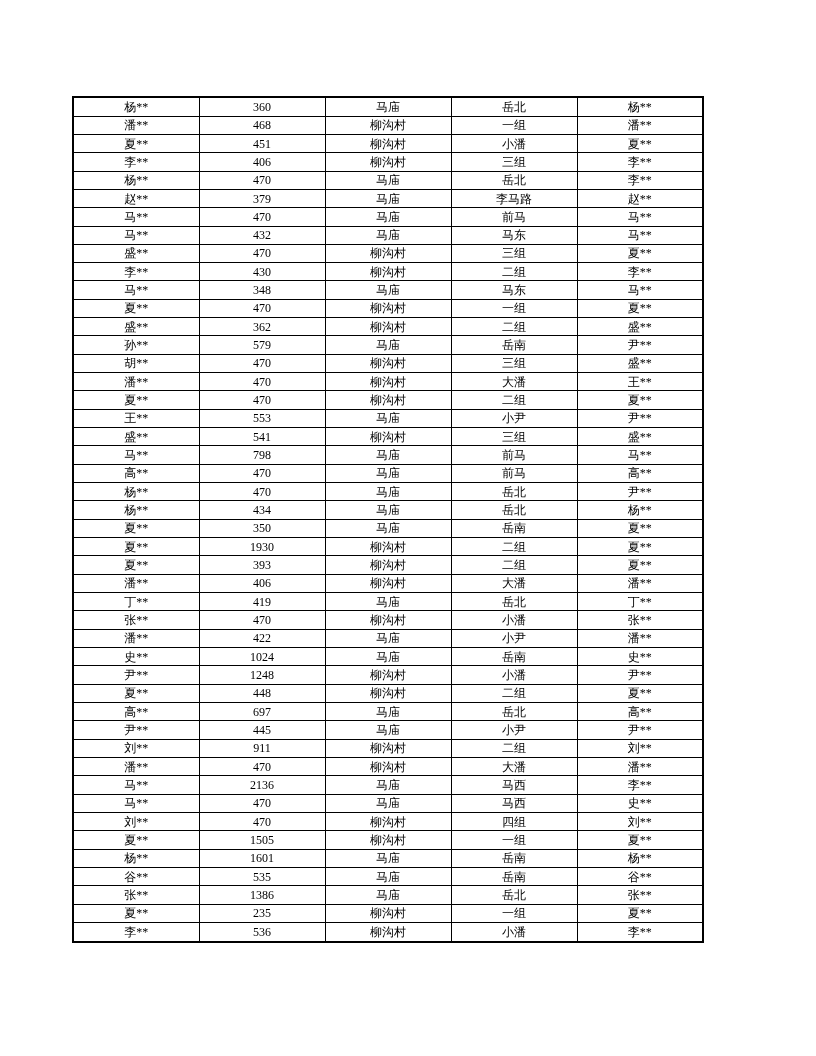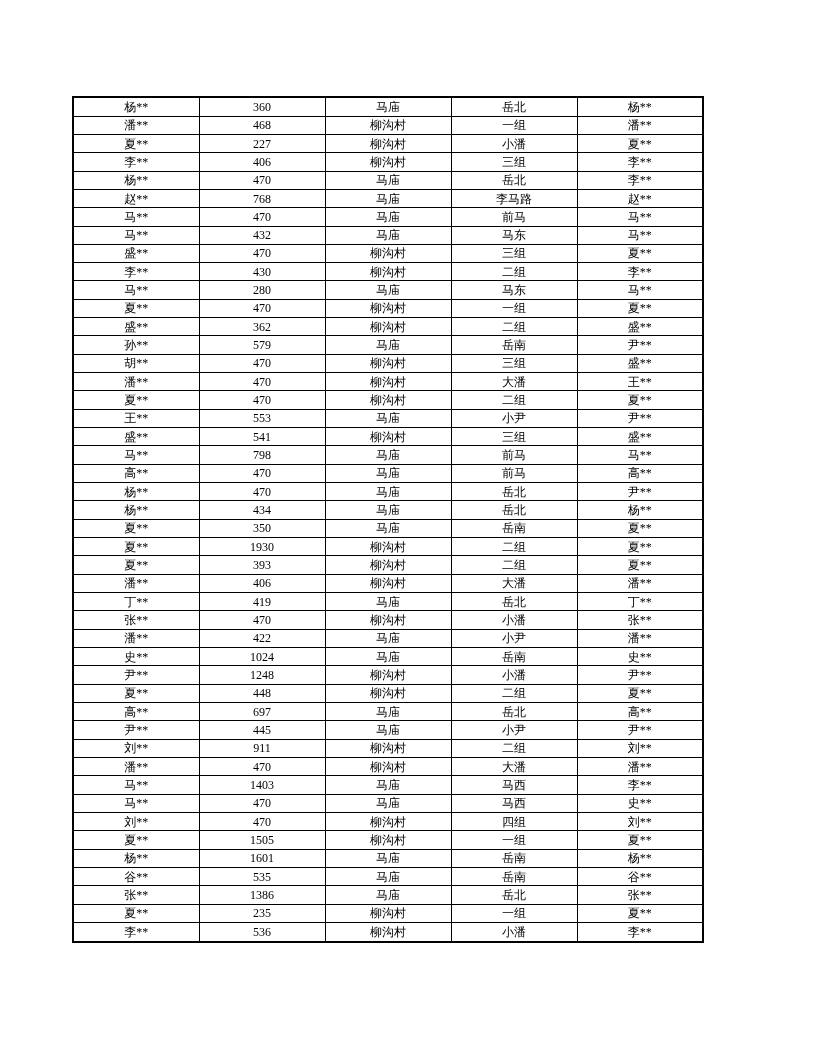--- a/index.html
+++ b/index.html
@@ -53,42 +53,42 @@
         </tr>
         <tr>
           <td>潘**</td>
           <td>468</td>
           <td>柳沟村</td>
           <td>一组</td>
           <td>潘**</td>
         </tr>
         <tr>
           <td>夏**</td>
-          <td>227</td>
+          <td>451</td>
           <td>柳沟村</td>
           <td>小潘</td>
           <td>夏**</td>
         </tr>
         <tr>
           <td>李**</td>
           <td>406</td>
           <td>柳沟村</td>
           <td>三组</td>
           <td>李**</td>
         </tr>
         <tr>
           <td>杨**</td>
           <td>470</td>
           <td>马庙</td>
           <td>岳北</td>
           <td>李**</td>
         </tr>
         <tr>
           <td>赵**</td>
-          <td>768</td>
+          <td>379</td>
           <td>马庙</td>
           <td>李马路</td>
           <td>赵**</td>
         </tr>
         <tr>
           <td>马**</td>
           <td>470</td>
           <td>马庙</td>
           <td>前马</td>
           <td>马**</td>
@@ -109,21 +109,21 @@
         </tr>
         <tr>
           <td>李**</td>
           <td>430</td>
           <td>柳沟村</td>
           <td>二组</td>
           <td>李**</td>
         </tr>
         <tr>
           <td>马**</td>
-          <td>280</td>
+          <td>348</td>
           <td>马庙</td>
           <td>马东</td>
           <td>马**</td>
         </tr>
         <tr>
           <td>夏**</td>
           <td>470</td>
           <td>柳沟村</td>
           <td>一组</td>
           <td>夏**</td>
@@ -298,21 +298,21 @@
         </tr>
         <tr>
           <td>潘**</td>
           <td>470</td>
           <td>柳沟村</td>
           <td>大潘</td>
           <td>潘**</td>
         </tr>
         <tr>
           <td>马**</td>
-          <td>1403</td>
+          <td>2136</td>
           <td>马庙</td>
           <td>马西</td>
           <td>李**</td>
         </tr>
         <tr>
           <td>马**</td>
           <td>470</td>
           <td>马庙</td>
           <td>马西</td>
           <td>史**</td>

